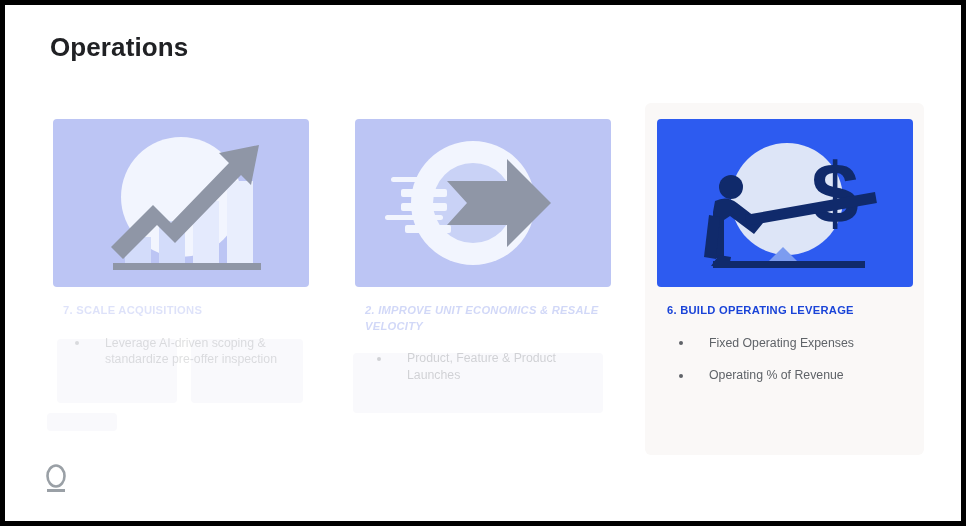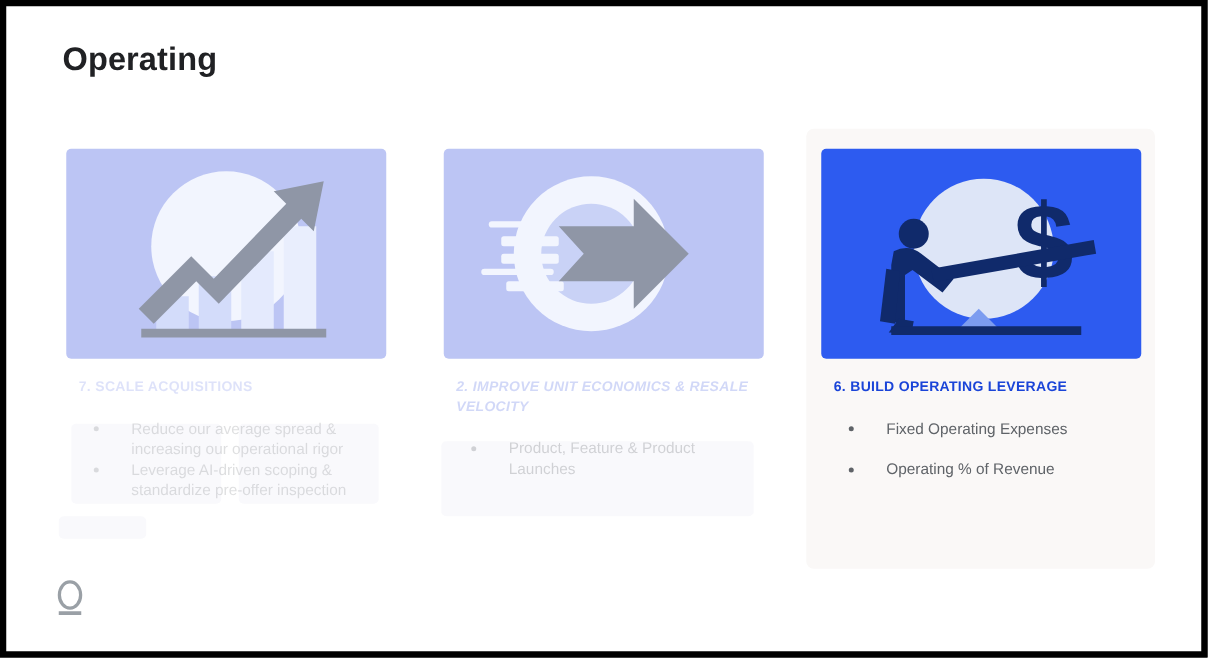--- a/index.html
+++ b/index.html
@@ -118,21 +118,21 @@
     height: 30px;
     color: #9aa0a6;
   }
   #logo svg { display: block; }
 </style>
 </head>
 <body>
 
 <div id="slide-frame">
 
-  <div id="page-title">Operating</div>
+  <div id="page-title">Operations</div>
 
   <div class="card card-1">
     <div class="ghost-panel" style="left:16px; top:236px; width:120px; height:64px;"></div>
     <div class="ghost-panel" style="left:150px; top:236px; width:112px; height:64px;"></div>
     <div class="ghost-panel" style="left:6px; top:310px; width:70px; height:18px;"></div>
 
     <div class="card-image">
       <svg viewBox="0 0 256 168">
         <circle cx="128" cy="78" r="60" fill="#f2f5fe"></circle>
         <rect x="72" y="118" width="26" height="28" fill="#d3dcfa"></rect>
@@ -140,21 +140,20 @@
         <rect x="140" y="82" width="26" height="64" fill="#e4eafd"></rect>
         <rect x="174" y="62" width="26" height="84" fill="#e9eefd"></rect>
         <rect x="60" y="144" width="148" height="7" fill="#8f96a6"></rect>
         <path d="M58 128 L100 86 L118 104 L176 44 L166 34 L206 26 L198 66 L188 56 L122 124 L104 106 L70 140 Z" fill="#8f96a6"></path>
       </svg>
     </div>
 
     <div class="card-body">
       <div class="card-heading">7. SCALE ACQUISITIONS</div>
       <ul class="bullets">
-        <li class="bullet">Reduce our average spread &amp; increasing our operational rigor</li>
         <li class="bullet">Leverage AI-driven scoping &amp; standardize pre-offer inspection</li>
       </ul>
     </div>
   </div>
 
   <div class="card card-2">
     <div class="ghost-panel" style="left:10px; top:250px; width:250px; height:60px;"></div>
 
     <div class="card-image">
       <svg viewBox="0 0 256 168">

